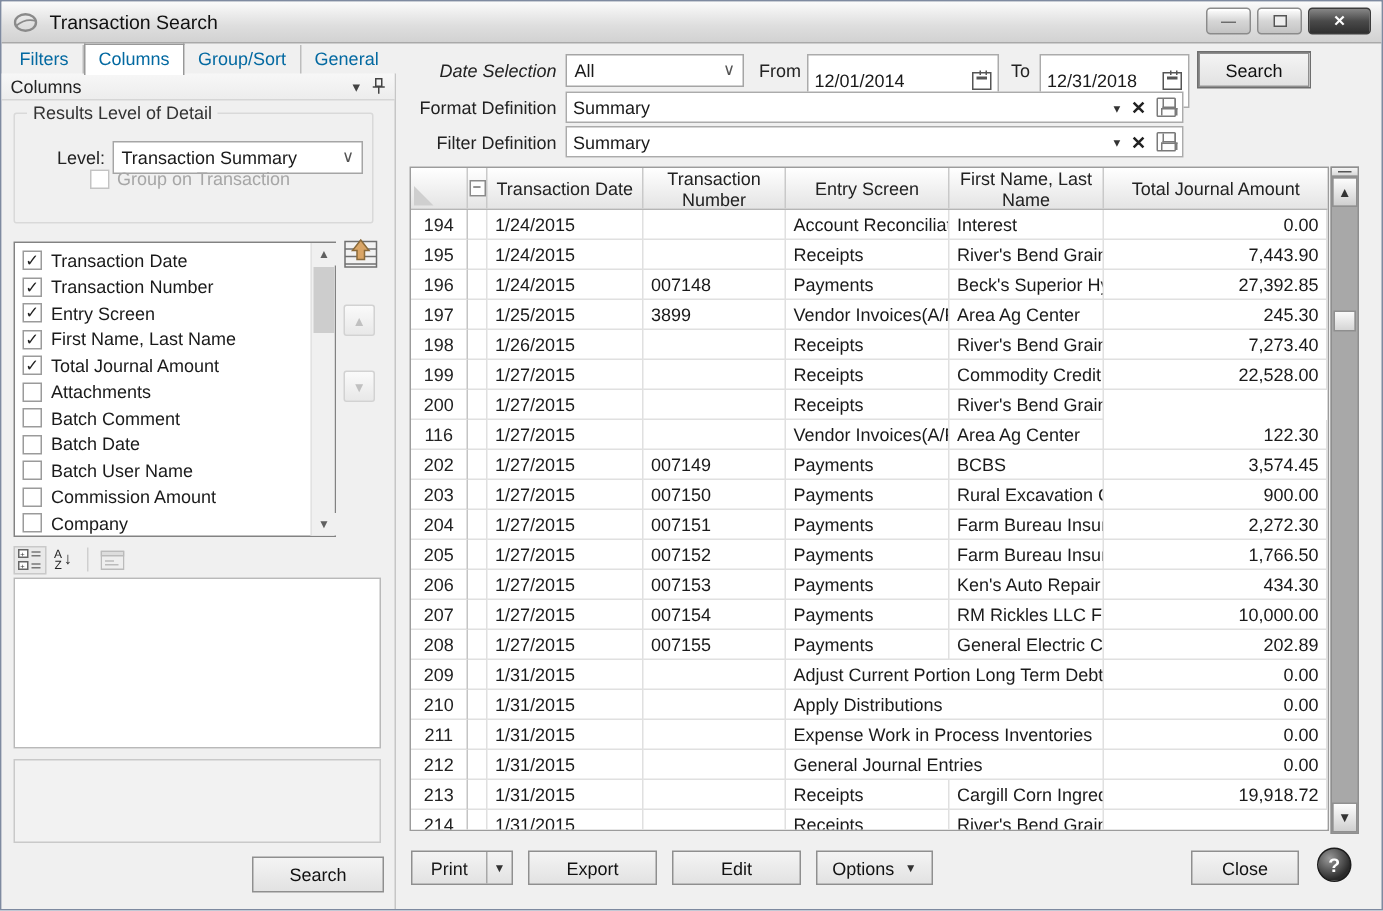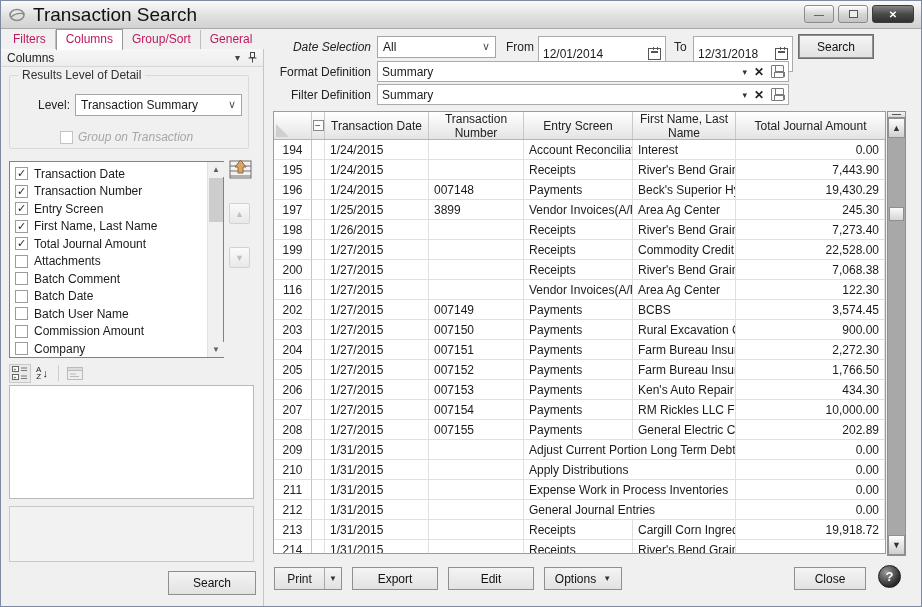--- a/index.html
+++ b/index.html
@@ -7,52 +7,52 @@
   #window {
     position: relative; width: 922px; height: 607px;
     background: #f0f0f0; border: 1px solid #7e8aa0; overflow: hidden;
     font-family: "Liberation Sans", sans-serif; font-size: 12px; color: #1a1a1a;
   }
   
   .titlebar { position:absolute; top:0; left:0; right:0; height:28px;
     background: linear-gradient(#fbfbfb,#dedede 60%, #d2d2d2);
     border-bottom:1px solid #a9a9a9; display:flex; align-items:center; padding:0 8px; }
   .title-icon { width:17px; height:14px; display:inline-block; }
-  .title-text { margin-left:7px; font-size:19px; color:#111; }
+  .title-text { margin-left:7px; font-size:13px; color:#111; }
   .winbtns { position:absolute; right:7px; top:4px; display:flex; gap:4px; }
   .winbtn { width:30px; height:18px; border:1px solid #8b8b8b; border-radius:3px;
     background:linear-gradient(#ffffff,#d6d6d6 50%, #c3c3c3); display:flex; align-items:center;
     justify-content:center; font-size:10px; color:#444; box-shadow: inset 0 1px 0 #fff; }
   .winbtn .restore-glyph { width:9px; height:8px; border:1px solid #555; background:#eee; }
   .winbtn.close { width:42px; background:linear-gradient(#868686,#4a4a4a 50%, #303030);
     color:#fff; border-color:#3c3c3c; box-shadow:none; font-weight:bold; }
   
   .tabstrip { position:absolute; top:30px; left:3px; height:18px; display:flex; align-items:flex-end; z-index:3; }
-  .tab { padding:2px 9px 3px 9px; color:#be185d; border-right:1px solid #bdbdbd; cursor:default; }
+  .tab { padding:2px 9px 3px 9px; color:#0369a1; border-right:1px solid #bdbdbd; cursor:default; }
   .tab:last-child { border-right:none; }
   .tab.active { background:#fff; border:1px solid #989898; border-bottom:none; padding-bottom:4px; margin-bottom:-1px; }
   
   .left-panel { position:absolute; top:48px; left:0; width:263px; bottom:0;
     border-right:1px solid #c6c6c6; background:#f0f0f0; }
   .panel-header { position:absolute; top:0; left:0; right:0; height:18px; display:flex;
     align-items:center; padding:0 6px; border-bottom:1px solid #d6d6d6;
     background:linear-gradient(#f7f7f7,#ededed); }
   .panel-header .ph-title { flex:1; color:#222; }
   .ph-icon { color:#444; font-size:10px; margin-left:8px; }
   .pin-icon svg { display:block; }
   .groupbox { position:absolute; top:26px; left:8px; width:240px; height:74px;
     border:1px solid #d9d9d9; border-radius:2px; }
   .groupbox-legend { position:absolute; top:-8px; left:8px; background:#f0f0f0; padding:0 4px; color:#333; }
   .level-row { position:absolute; top:18px; left:28px; display:flex; align-items:center; }
   .level-label { margin-right:5px; color:#222; }
   .combo { position:relative; background:#fff; border:1px solid #a5a5a5; height:22px;
     display:flex; align-items:center; padding:0 20px 0 5px; }
   .combo .combo-arrow { position:absolute; right:5px; top:3px; color:#555; font-size:11px; }
   .level-combo { width:167px; }
-  .check-row-disabled { position:absolute; top:54px; left:50px; display:flex; align-items:center; color:#a6a6a6;font-style:italic; }
+  .check-row-disabled { position:absolute; top:36px; left:50px; display:flex; align-items:center; color:#a6a6a6; }
   .cb { width:13px; height:13px; border:1px solid #9b9b9b; background:#fff; display:inline-flex;
     align-items:center; justify-content:center; font-size:11px; color:#222; flex:0 0 13px; }
   .cb.disabled { border-color:#c3c3c3; }
   .check-row-disabled .cb-label { margin-left:5px; }
   .checklist { position:absolute; top:112px; left:8px; width:215px; height:197px; background:#fff;
     border:1px solid #828282; overflow:hidden; padding:3px 18px 0 5px; }
   .check-item { display:flex; align-items:center; height:17.5px; }
   .check-item .cb-label { margin-left:6px; white-space:nowrap; }
   .list-scroll { position:absolute; top:113px; left:206px; width:16px; height:195px; background:#f0f0f0;
     border-left:1px solid #e2e2e2; }
@@ -374,21 +374,21 @@
           <div class="td c-name">River's Bend Grain Comp</div>
           <div class="td amt c-amt">7,443.90</div>
         </div>
         <div class="trow">
           <div class="td gut c-gut">196</div>
           <div class="td c-ind"></div>
           <div class="td c-date">1/24/2015</div>
           <div class="td c-num">007148</div>
           <div class="td c-entry">Payments</div>
           <div class="td c-name">Beck's Superior Hybrids</div>
-          <div class="td amt c-amt">19,430.29</div>
+          <div class="td amt c-amt">27,392.85</div>
         </div>
         <div class="trow">
           <div class="td gut c-gut">197</div>
           <div class="td c-ind"></div>
           <div class="td c-date">1/25/2015</div>
           <div class="td c-num">3899</div>
           <div class="td c-entry">Vendor Invoices(A/P)</div>
           <div class="td c-name">Area Ag Center</div>
           <div class="td amt c-amt">245.30</div>
         </div>
@@ -410,21 +410,20 @@
           <div class="td c-name">Commodity Credit Corpora</div>
           <div class="td amt c-amt">22,528.00</div>
         </div>
         <div class="trow">
           <div class="td gut c-gut">200</div>
           <div class="td c-ind"></div>
           <div class="td c-date">1/27/2015</div>
           <div class="td c-num"></div>
           <div class="td c-entry">Receipts</div>
           <div class="td c-name">River's Bend Grain Comp</div>
-          <div class="td amt c-amt">7,068.38</div>
         </div>
         <div class="trow">
           <div class="td gut c-gut">116</div>
           <div class="td c-ind"></div>
           <div class="td c-date">1/27/2015</div>
           <div class="td c-num"></div>
           <div class="td c-entry">Vendor Invoices(A/P)</div>
           <div class="td c-name">Area Ag Center</div>
           <div class="td amt c-amt">122.30</div>
         </div>

